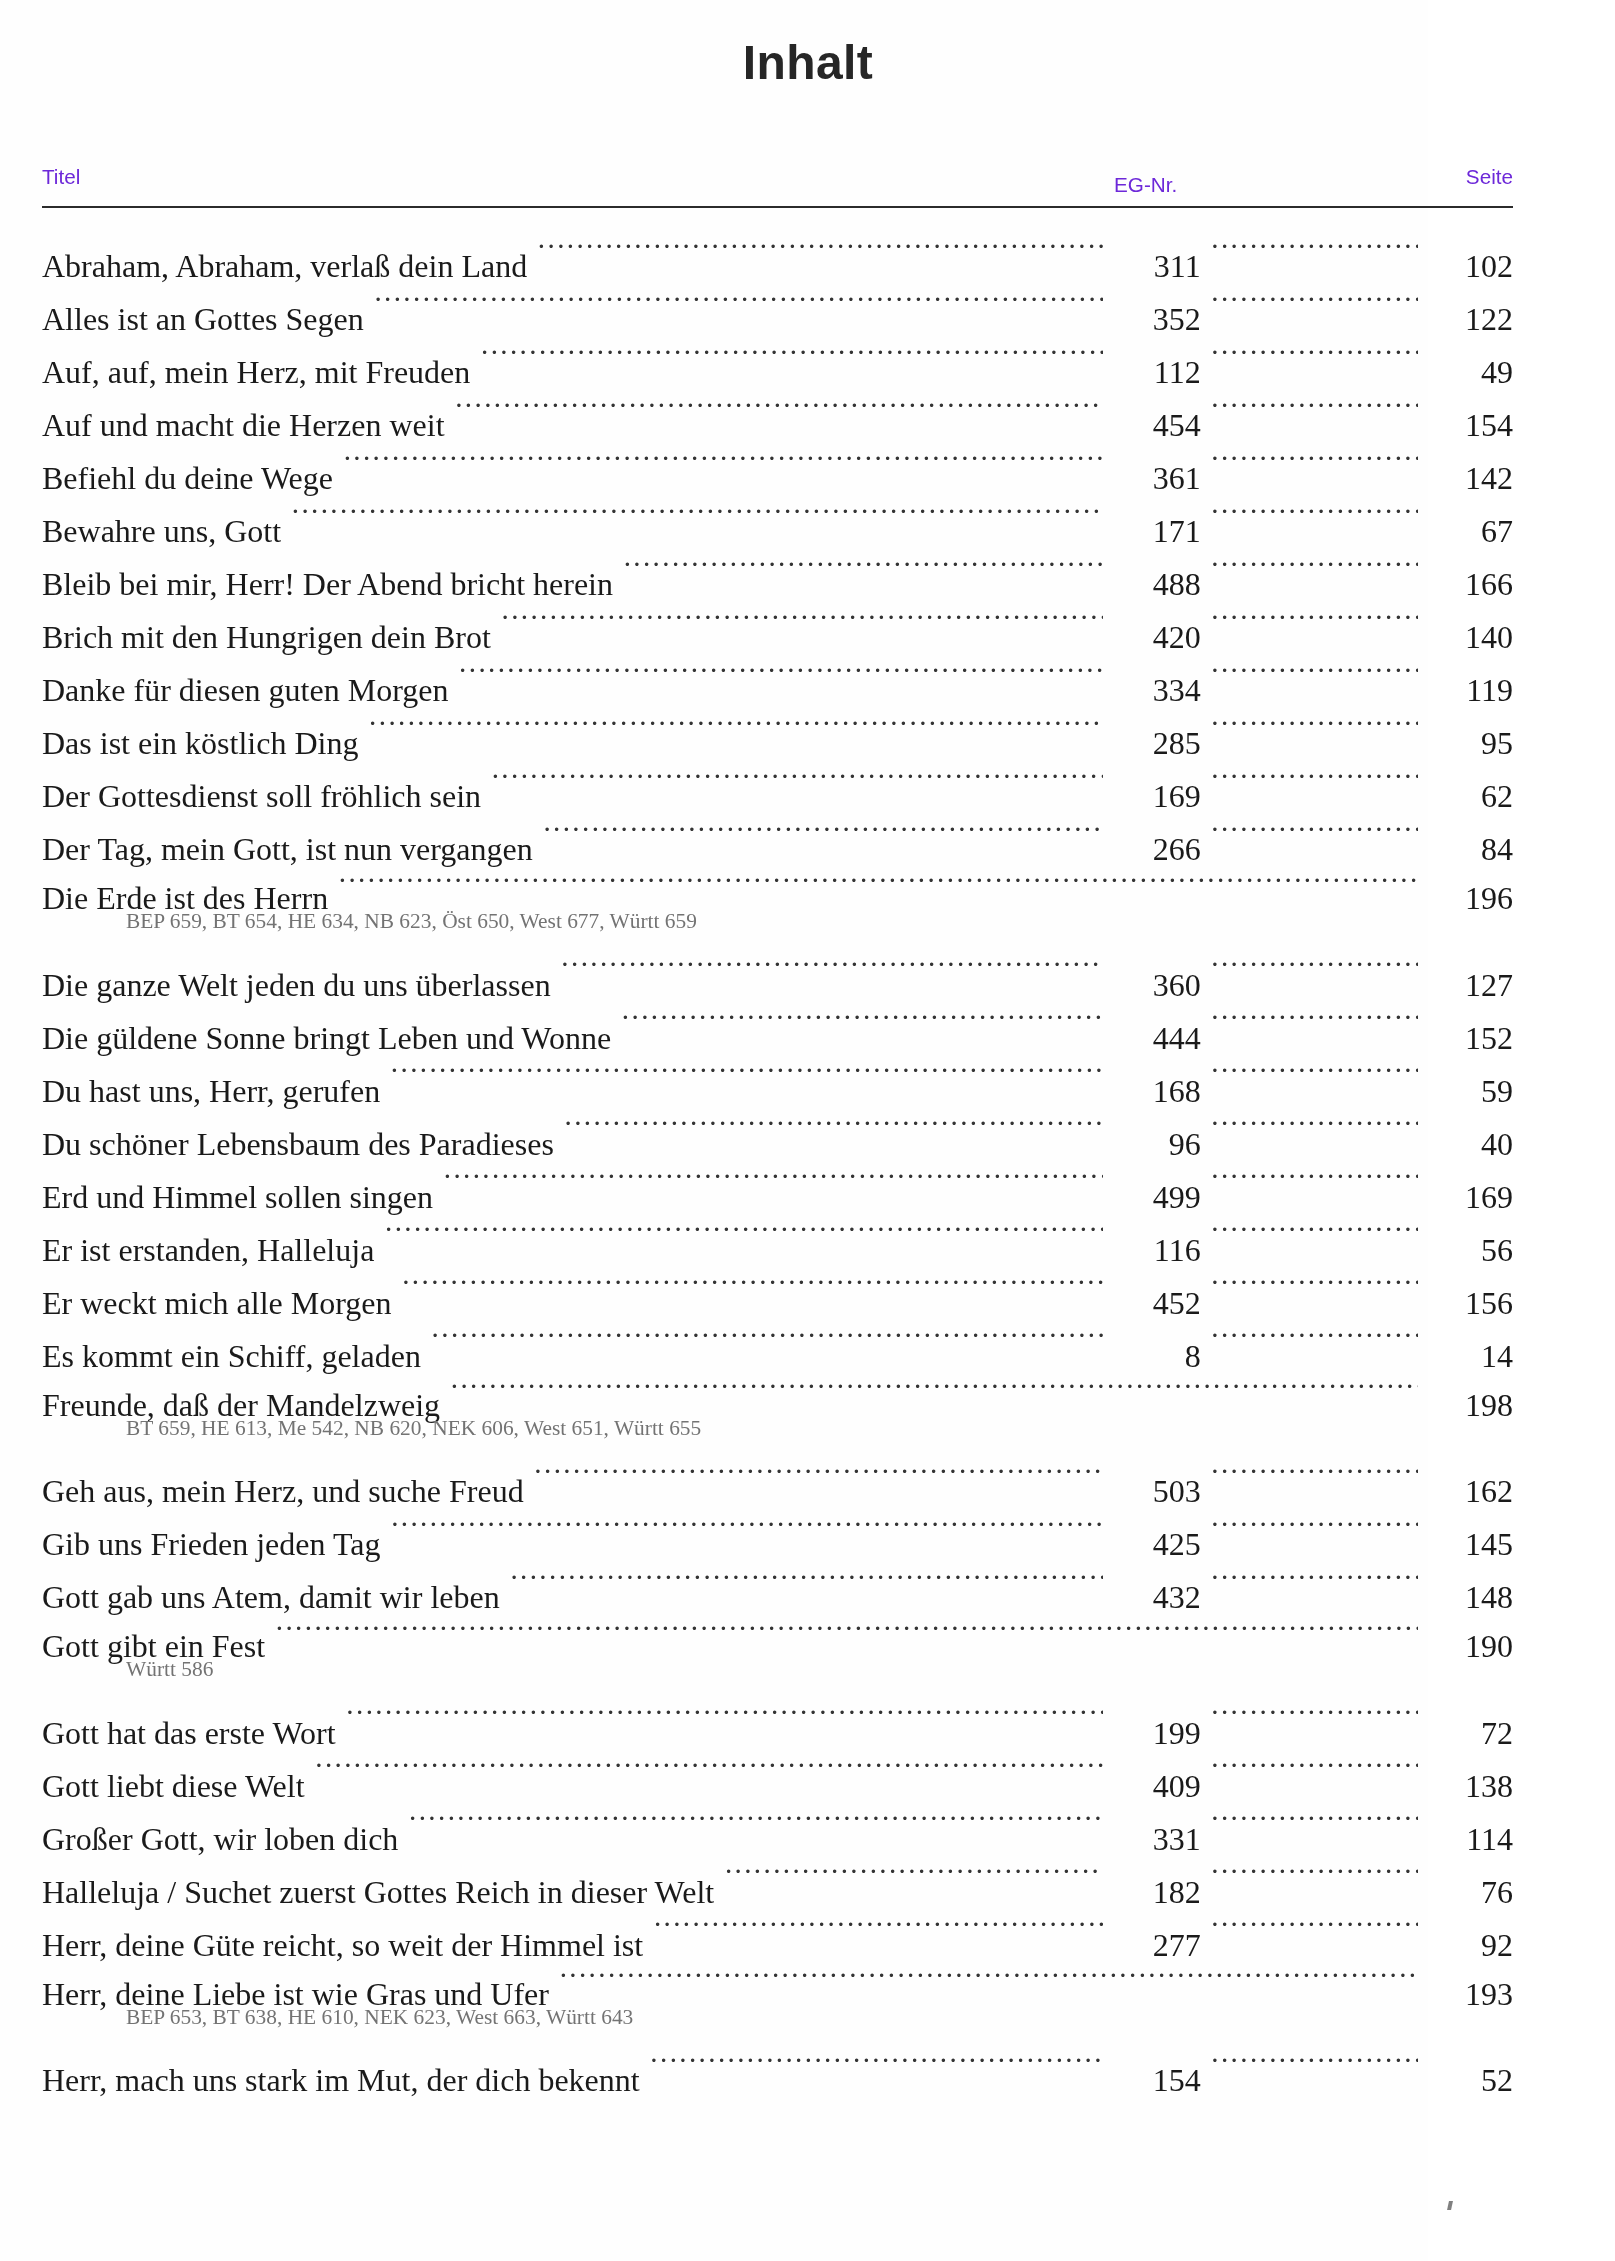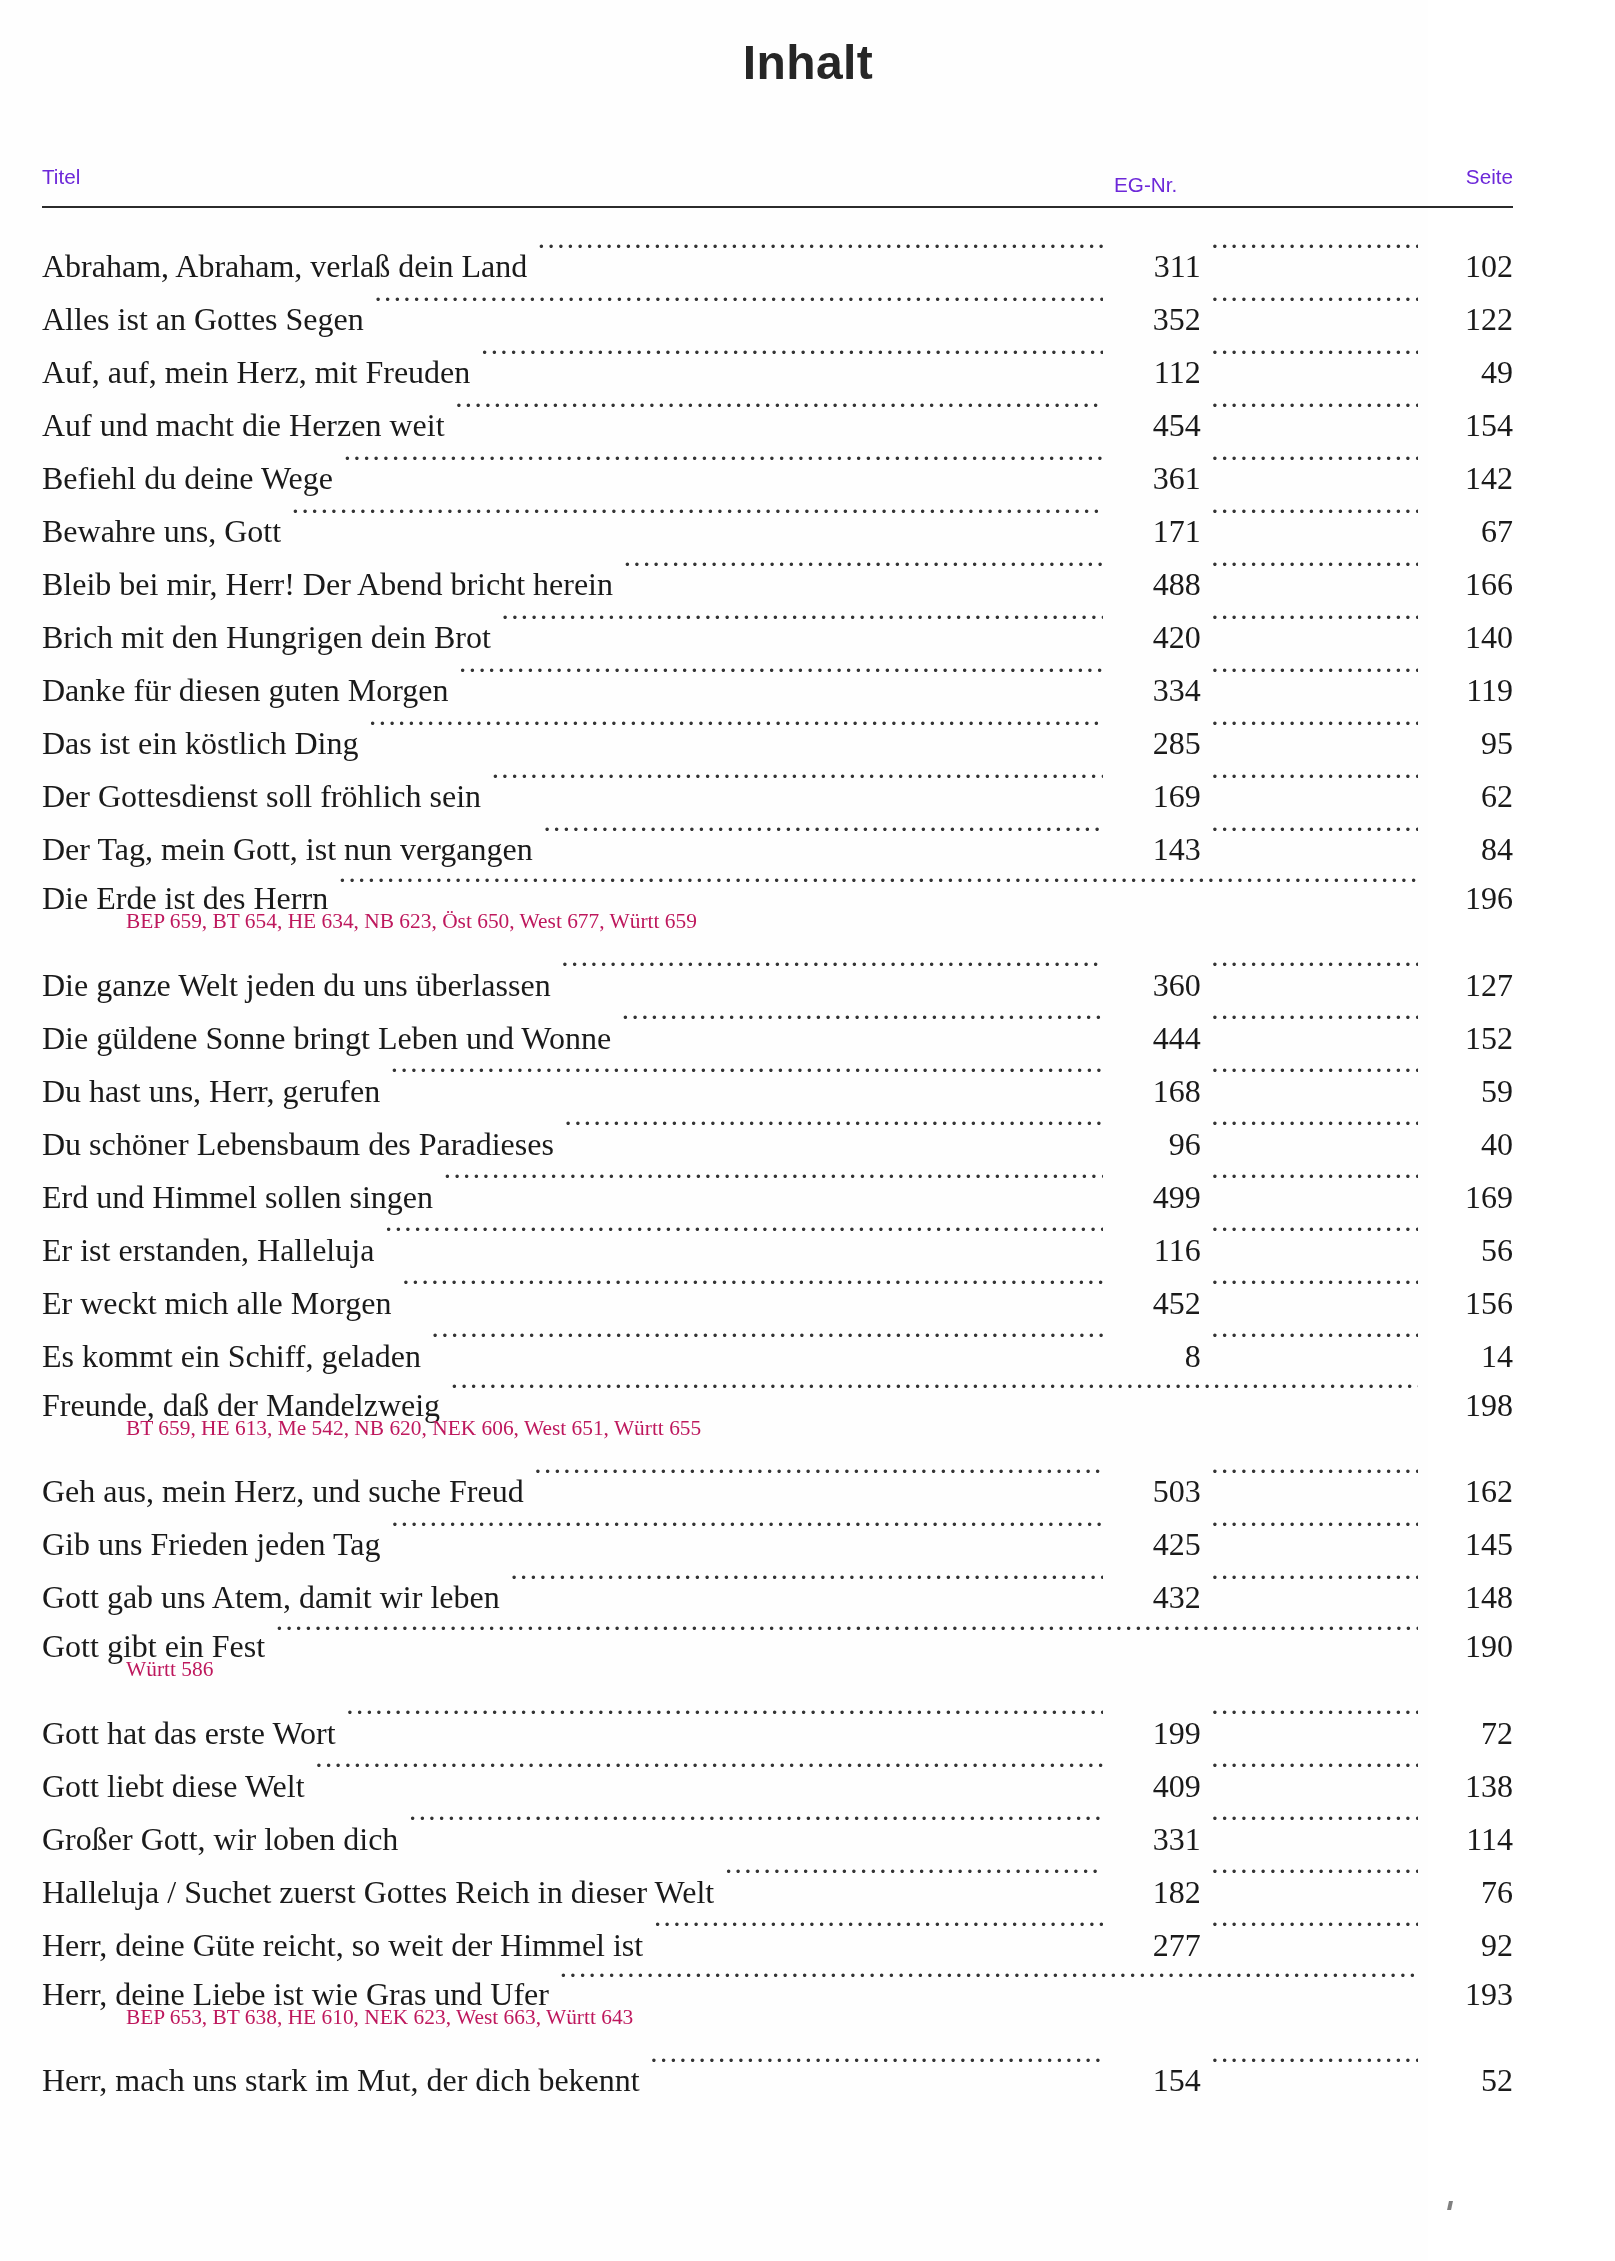--- a/index.html
+++ b/index.html
@@ -157,21 +157,21 @@
   }
 
   
   .entry-sub {
     position: relative;
     margin-top: -4.6px;
     margin-bottom: 3.1px;
     padding-left: 84px;
     font-size: 21.4px;
     line-height: 35px;
-    color: #be185d;
+    color: #737373;
     white-space: nowrap;
   }
   .entry.has-sub { height: auto; }
   .entry.has-sub .entry-main { height: 49px; line-height: 49px; }
   .entry.has-sub .leader,
   .entry.has-sub .leader2 { height: 49px; }
 
   .speck {
     position: absolute;
     left: 1448px;
@@ -295,21 +295,21 @@
           <span class="leader"></span>
           <span class="e-egnr">169</span>
           <span class="leader2"></span>
           <span class="e-page">62</span>
         </div>
       </div>
       <div class="entry">
         <div class="entry-main">
           <span class="e-title">Der Tag, mein Gott, ist nun vergangen</span>
           <span class="leader"></span>
-          <span class="e-egnr">143</span>
+          <span class="e-egnr">266</span>
           <span class="leader2"></span>
           <span class="e-page">84</span>
         </div>
       </div>
       <div class="entry no-egnr has-sub">
         <div class="entry-main">
           <span class="e-title">Die Erde ist des Herrn</span>
           <span class="leader"></span>
           <span class="e-page">196</span>
         </div>

